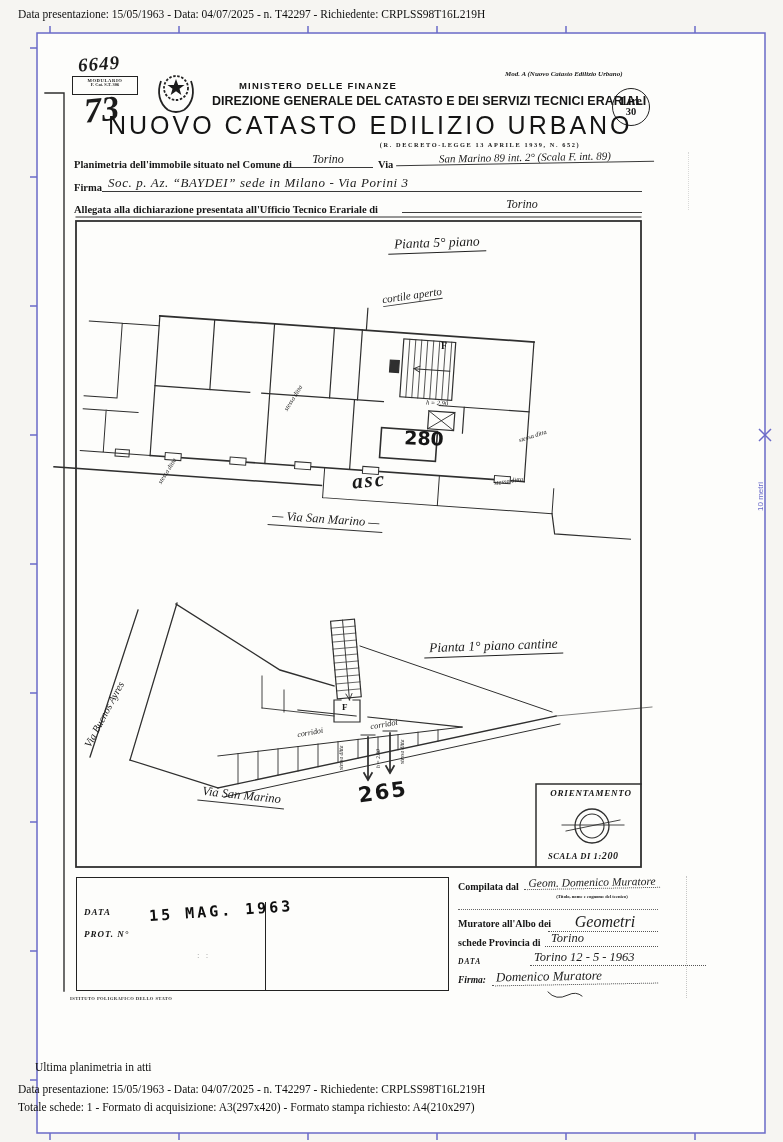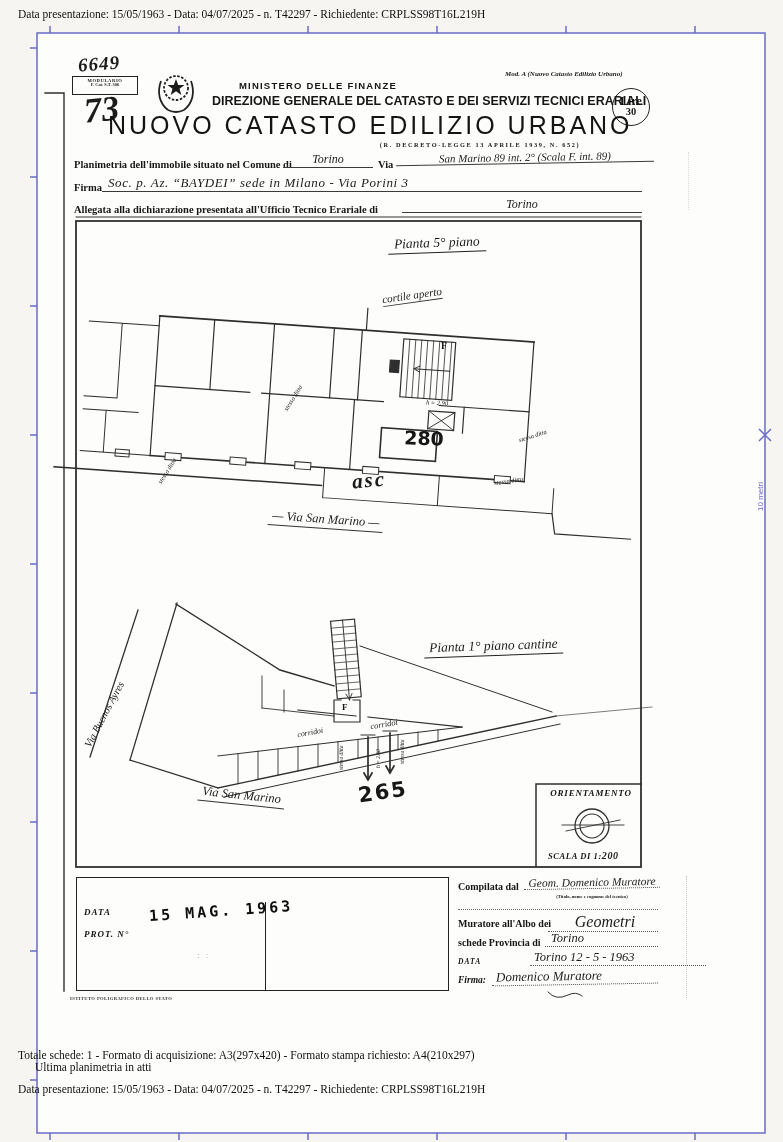--- a/index.html
+++ b/index.html
@@ -232,13 +232,13 @@
 
     <path d="M37,48 H30 M37,177 H30 M37,306 H30 M37,435 H30 M37,564 H30 M37,693 H30 M37,822 H30 M37,951 H30 M37,1080 H30"></path>
 
     <path d="M759,429 L771,441 M759,441 L771,429"></path>
   </g>
 </svg>
 <div class="abs" style="left:738px;top:492px;width:44px;text-align:center;font-family:'Liberation Sans',sans-serif;font-size:8px;color:#6b6bc9;transform:rotate(-90deg);">10 metri</div>
 
 <div class="abs meta" style="left:35px;top:1061px;">Ultima planimetria in atti</div>
 <div class="abs meta" style="left:18px;top:1083px;">Data presentazione: 15/05/1963 - Data: 04/07/2025 - n. T42297 - Richiedente: CRPLSS98T16L219H</div>
-<div class="abs meta" style="left:18px;top:1049px;font-family:Liberation Serif, serif;">Totale schede: 1 - Formato di acquisizione: A3(297x420) - Formato stampa richiesto: A4(210x297)</div>
+<div class="abs meta" style="left:18px;top:1101px;font-family:Liberation Serif, serif;">Totale schede: 1 - Formato di acquisizione: A3(297x420) - Formato stampa richiesto: A4(210x297)</div>
 
 </body></html>

